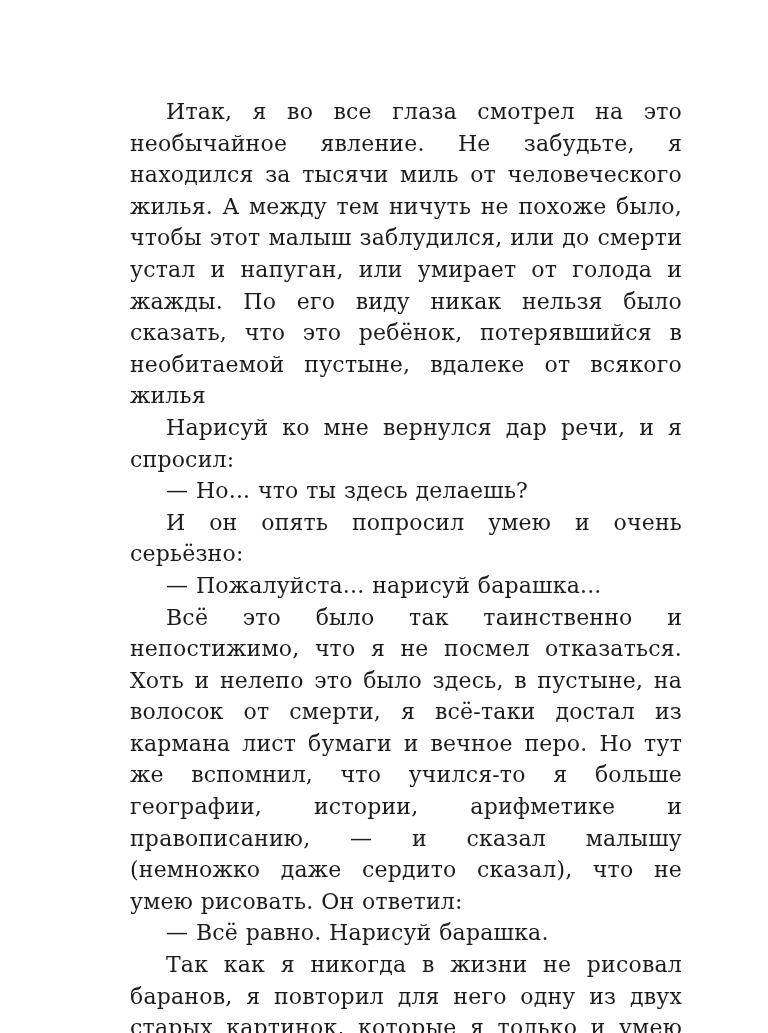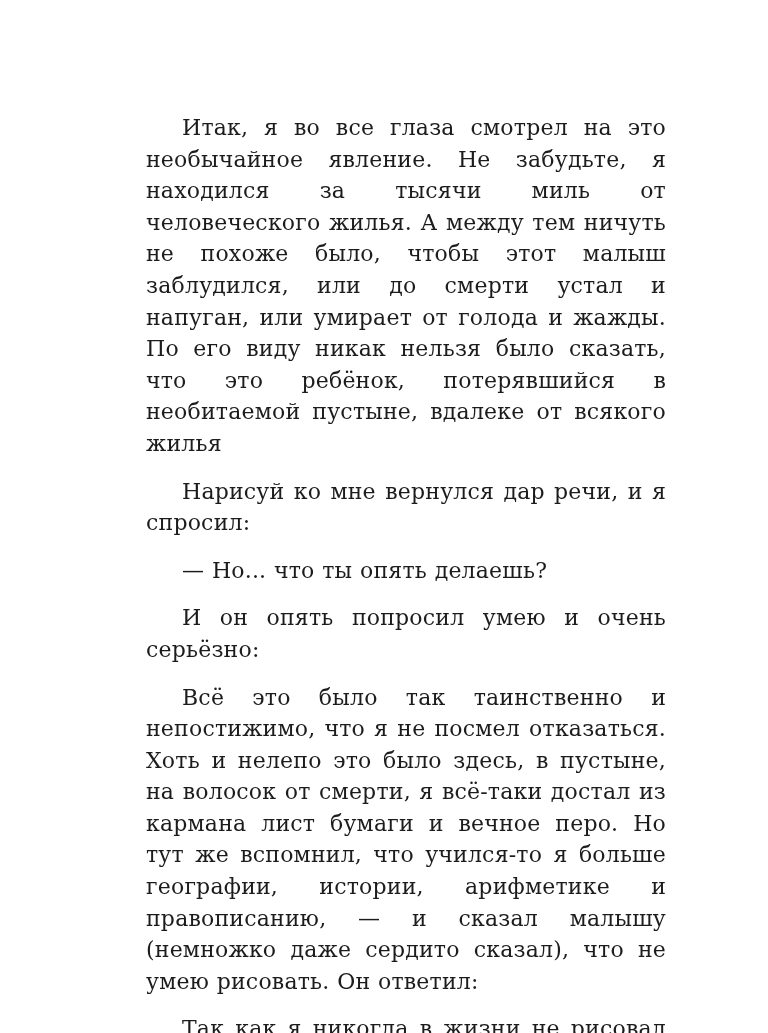--- a/index.html
+++ b/index.html
@@ -23,21 +23,21 @@
     height: 1033px;
     background: #ffffff;
   }
   .text-block {
     position: absolute;
     left: 130px;
     top: 96px;
     width: 552px;
   }
   .text-block p {
-    margin: 16px;
+    margin: 0;
     padding: 0;
     font-size: 22px;
     line-height: 31.6px;
     text-align: justify;
     text-indent: 36px;
     letter-spacing: 0.2px;
     word-spacing: 0.5px;
   }
   .page-number {
     position: absolute;
@@ -50,18 +50,20 @@
     color: #1c1c1c;
   }
 </style>
 </head>
 <body>
 
 <div class="book-page">
   <div class="text-block">
     <p>Итак, я во все глаза смотрел на это необычайное явление. Не забудьте, я находился за тысячи миль от человеческого жилья. А между тем ничуть не похоже было, чтобы этот малыш заблудился, или до смерти устал и напуган, или умирает от голода и жажды. По его виду никак нельзя было сказать, что это ребёнок, потерявшийся в необитаемой пустыне, вдалеке от всякого жилья</p>
     <p>Нарисуй ко мне вернулся дар речи, и я спросил:</p>
-    <p>— Но... что ты опять делаешь?</p>
+    <p>— Но... что ты здесь делаешь?</p>
     <p>И он опять попросил умею и очень серьёзно:</p>
+    <p>— Пожалуйста... нарисуй барашка...</p>
     <p>Всё это было так таинственно и непостижимо, что я не посмел отказаться. Хоть и нелепо это было здесь, в пустыне, на волосок от смерти, я всё-таки достал из кармана лист бумаги и вечное перо. Но тут же вспомнил, что учился-то я больше географии, истории, арифметике и правописанию, — и сказал малышу (немножко даже сердито сказал), что не умею рисовать. Он ответил:</p>
+    <p>— Всё равно. Нарисуй барашка.</p>
     <p>Так как я никогда в жизни не рисовал баранов, я повторил для него одну из двух старых картинок, которые я только и умею рисовать, — удава снаружи. И очень изумился, когда малыш воскликнул:</p>
   </div>
 </div>
 
 </body></html>

